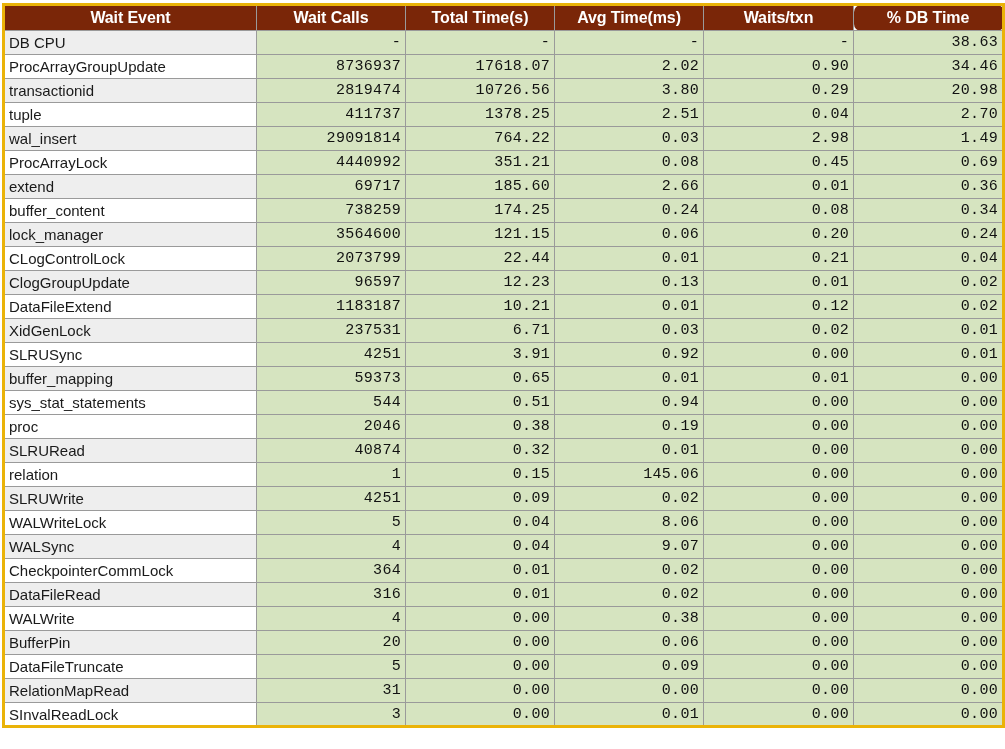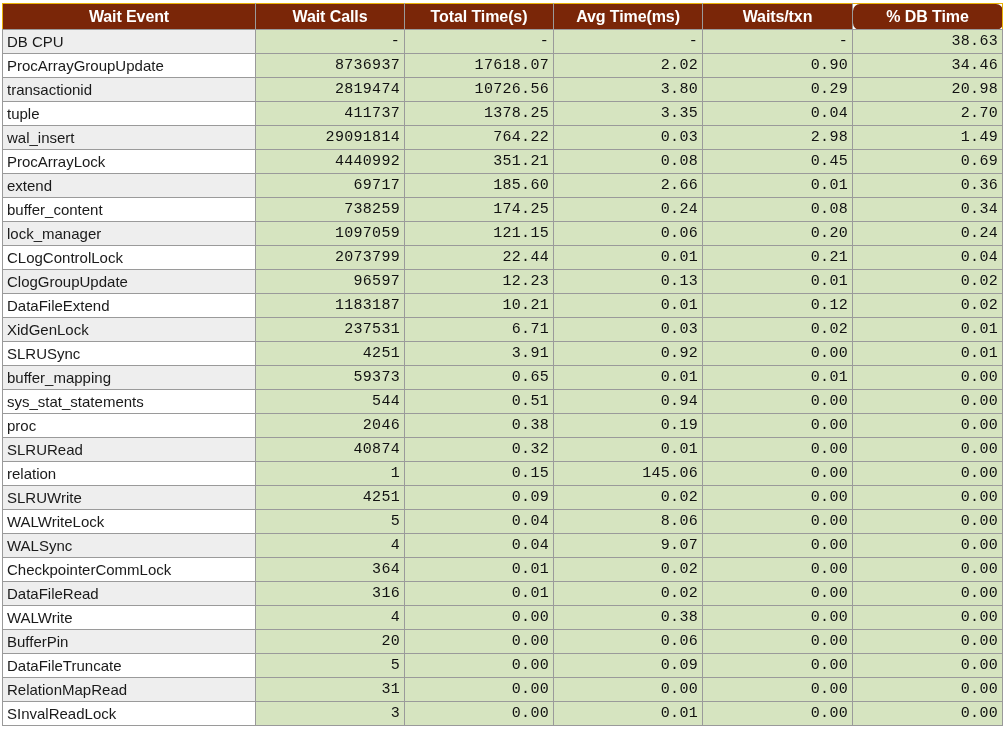--- a/index.html
+++ b/index.html
@@ -15,21 +15,21 @@
     font-family: "Liberation Sans", sans-serif;
   }
   #wait-events-table-wrap {
     padding: 3px 3px 0 2px;
     width: 1005px;
   }
   table.wait-events {
     border-collapse: collapse;
     width: 1000px;
     table-layout: fixed;
-    border: 1px solid #eab308;
+    border: 3px solid #eab308;
   }
   table.wait-events thead th {
     background: #7a2608;
     color: #ffffff;
     font-family: "Liberation Sans", sans-serif;
     font-weight: bold;
     font-size: 16px;
     text-align: center;
     height: 26px;
     padding: 0 4px;
@@ -120,21 +120,21 @@
           <td class="num">2819474</td>
           <td class="num">10726.56</td>
           <td class="num">3.80</td>
           <td class="num">0.29</td>
           <td class="num">20.98</td>
         </tr>
         <tr>
           <td class="event-name">tuple</td>
           <td class="num">411737</td>
           <td class="num">1378.25</td>
-          <td class="num">3.35</td>
+          <td class="num">2.51</td>
           <td class="num">0.04</td>
           <td class="num">2.70</td>
         </tr>
         <tr class="alt">
           <td class="event-name">wal_insert</td>
           <td class="num">29091814</td>
           <td class="num">764.22</td>
           <td class="num">0.03</td>
           <td class="num">2.98</td>
           <td class="num">1.49</td>
@@ -158,21 +158,21 @@
         <tr>
           <td class="event-name">buffer_content</td>
           <td class="num">738259</td>
           <td class="num">174.25</td>
           <td class="num">0.24</td>
           <td class="num">0.08</td>
           <td class="num">0.34</td>
         </tr>
         <tr class="alt">
           <td class="event-name">lock_manager</td>
-          <td class="num">1097059</td>
+          <td class="num">3564600</td>
           <td class="num">121.15</td>
           <td class="num">0.06</td>
           <td class="num">0.20</td>
           <td class="num">0.24</td>
         </tr>
         <tr>
           <td class="event-name">CLogControlLock</td>
           <td class="num">2073799</td>
           <td class="num">22.44</td>
           <td class="num">0.01</td>

